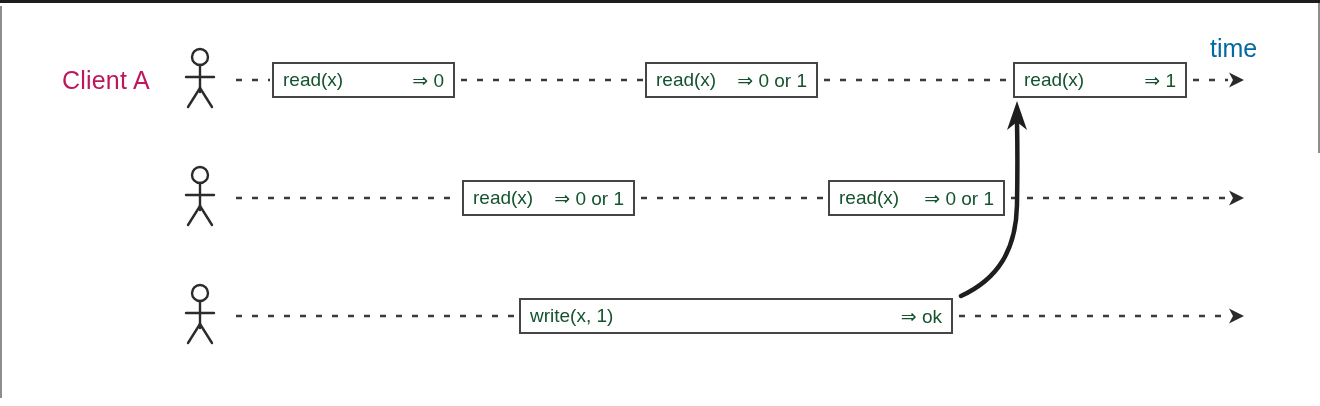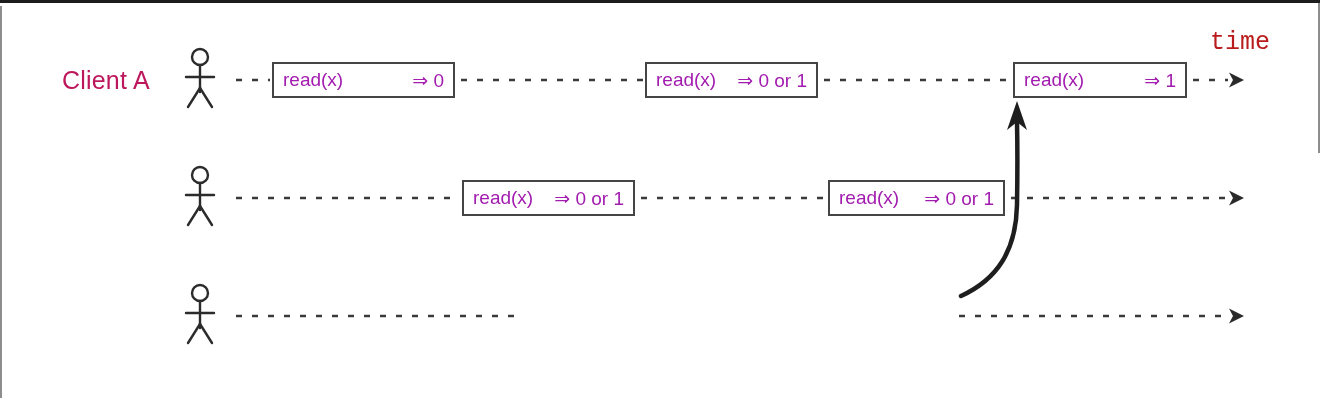--- a/index.html
+++ b/index.html
@@ -41,31 +41,30 @@
   .op-box {
     position: absolute;
     height: 32px;
     border: 2px solid #454545;
     background: #ffffff;
     display: flex;
     justify-content: space-between;
     align-items: center;
     padding: 0 9px;
     font-size: 19px;
-    color: #a21caf;
+    color: #14532d;
     box-sizing: content-box;
   }
   .op-box .op, .op-box .res { white-space: nowrap; }
   .time-label {
     position: absolute;
     left: 1210px;
-    top: 28px;
+    top: 34px;
     font-size: 25px;
-    color: #b91c1c;
-    font-family: Liberation Mono, monospace;
+    color: #0369a1;
   }
   .lines-layer {
     position: absolute; left: 0; top: 0; width: 1320px; height: 406px;
   }
 </style>
 </head>
 <body>
 
 <div class="canvas">
 
@@ -143,16 +142,20 @@
 
   <div class="op-box" style="left:462px; top:180px; width:151px">
     <span class="op">read(x)</span>
     <span class="res">⇒ 0 or 1</span>
   </div>
   <div class="op-box" style="left:828px; top:180px; width:155px">
     <span class="op">read(x)</span>
     <span class="res">⇒ 0 or 1</span>
   </div>
 
+  <div class="op-box" style="left:519px; top:298px; width:412px">
+    <span class="op">write(x, 1)</span>
+    <span class="res">⇒ ok</span>
+  </div>
 
   <div class="time-label">time</div>
 
 </div>
 
 </body></html>

